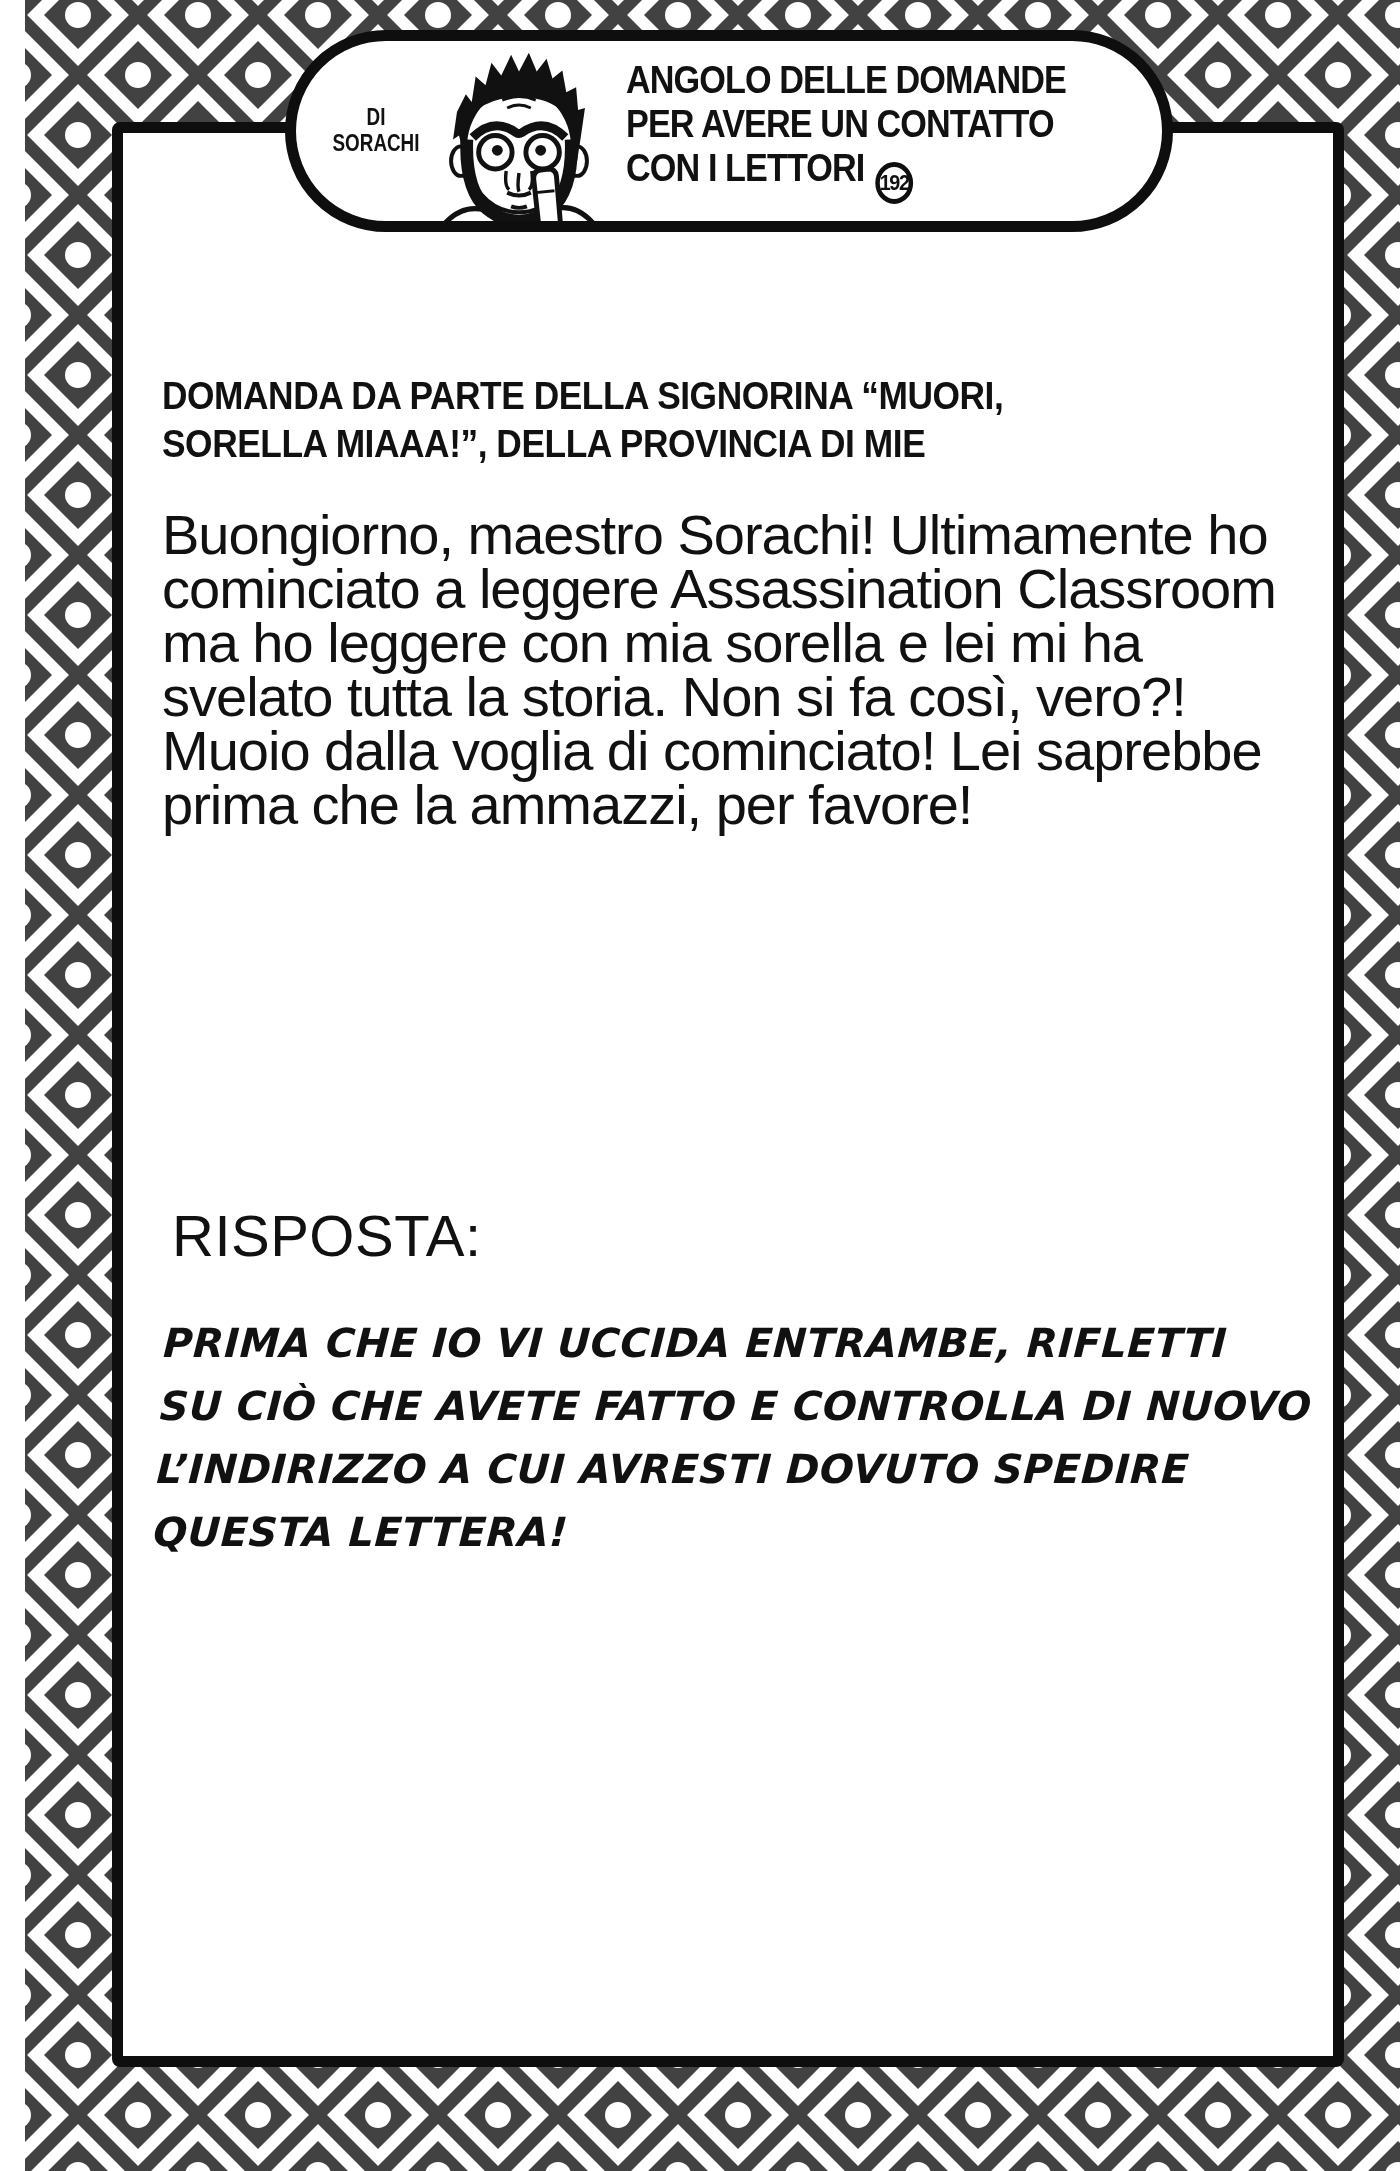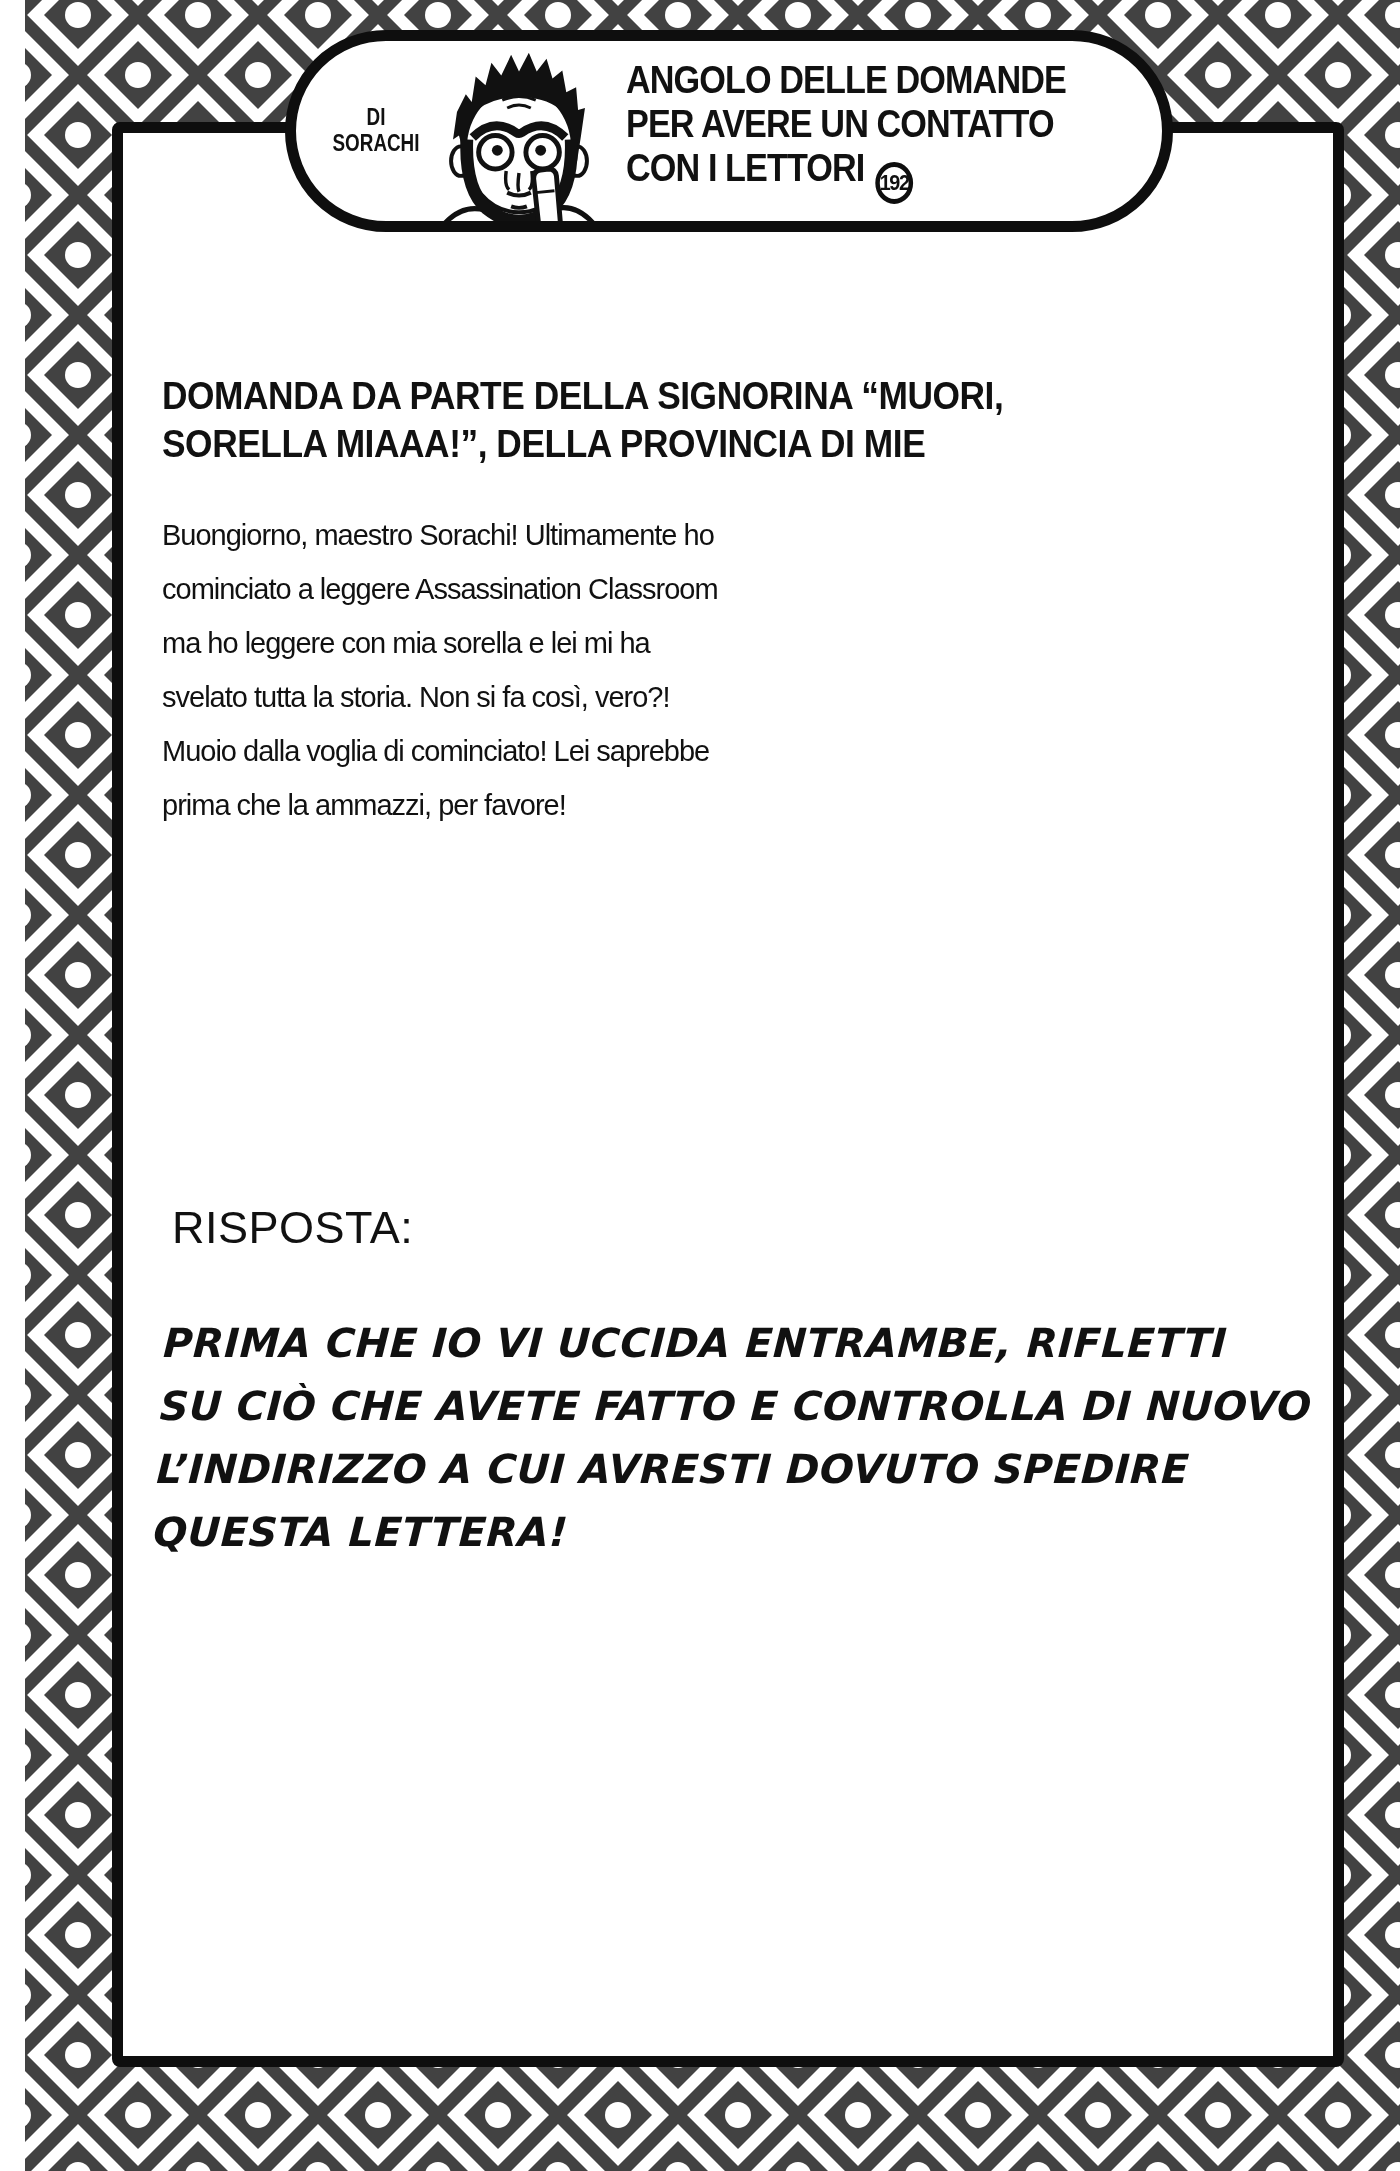--- a/index.html
+++ b/index.html
@@ -46,28 +46,28 @@
   
   .q-header {
     position:absolute; left:162px; top:372px; z-index:2;
     font-weight:bold; font-size:38px; line-height:48px; letter-spacing:-0.5px;
     transform:scaleX(0.93); transform-origin:left top; white-space:nowrap;
   }
 
   
   .q-body {
     position:absolute; left:162px; top:508px; z-index:2;
-    font-size:29px; line-height:54px; letter-spacing:-1px; white-space:nowrap;
+    font-size:56px; line-height:54px; letter-spacing:-1px; white-space:nowrap;
   }
   .q-body .italic { }
 
   
   .answer-label {
     position:absolute; left:172px; top:1202px; z-index:2;
-    font-size:45px; letter-spacing:0.5px;
+    font-size:58px; letter-spacing:0.5px;
   }
   .answer-block {
     position:absolute; left:165px; top:1312px; z-index:2;
     font-family:"DejaVu Sans", sans-serif; font-weight:bold; font-style:italic;
     font-size:40px; line-height:63px; letter-spacing:0.5px;
     transform:skewX(-3deg); transform-origin:left top; white-space:nowrap;
   }
 </style>
 </head>
 <body>

